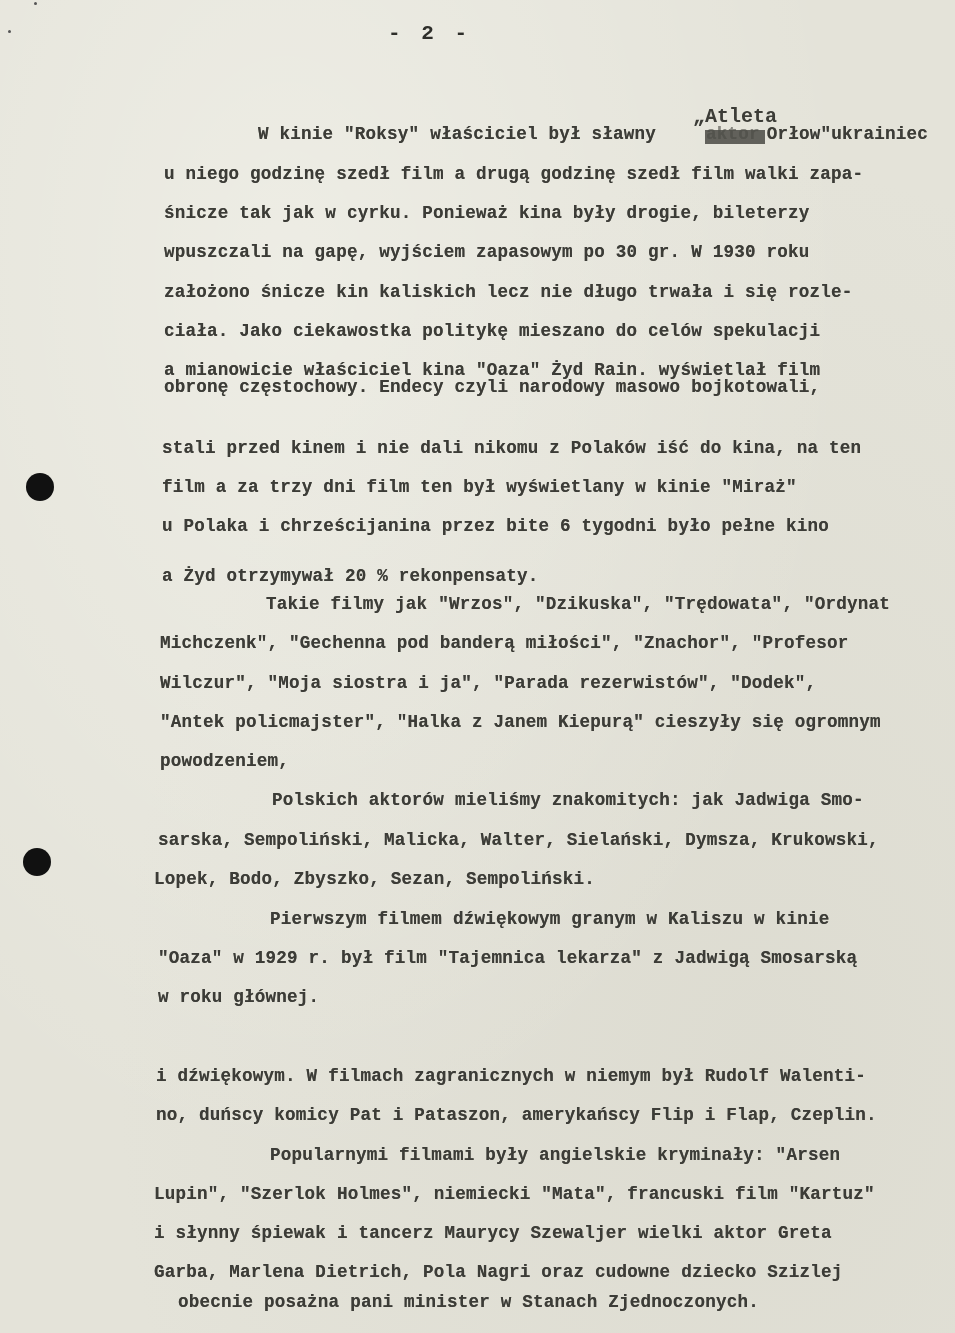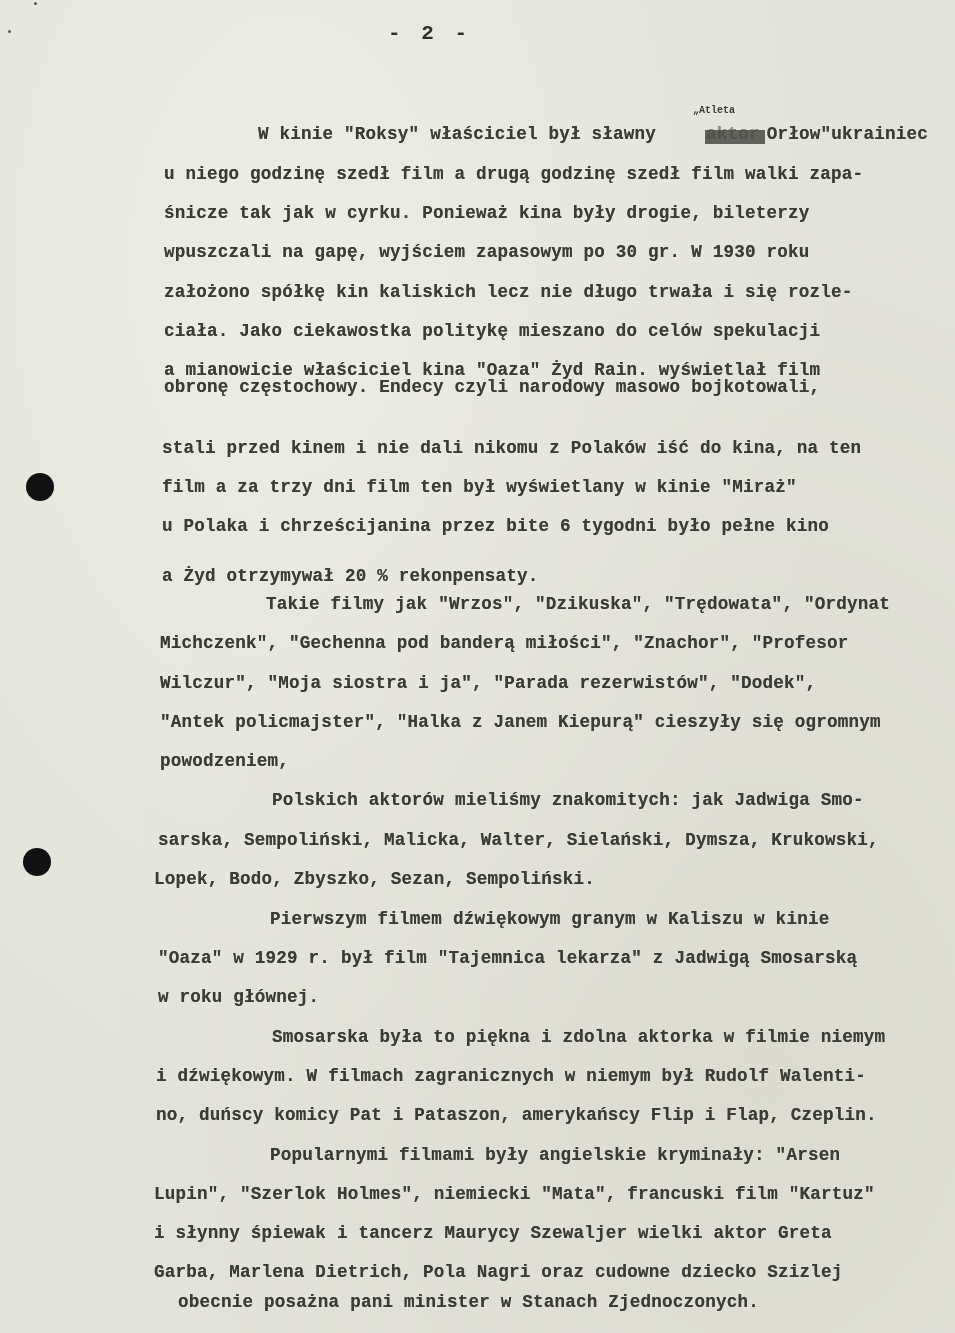--- a/index.html
+++ b/index.html
@@ -50,21 +50,21 @@
       white-space: pre;
       font-size: 17.6px;
       font-weight: bold;
       color: #3c3c37;
       letter-spacing: 0.2px;
       text-shadow: 0 0 0.6px rgba(40,40,35,0.6);
     }
     .insert {
       position: absolute;
       white-space: pre;
-      font-size: 10px;
+      font-size: 20px;
       font-weight: bold;
       color: #3c3c37;
     }
     .struck {
       position: absolute;
       height: 14px;
       background: #4a4a44;
       opacity: 0.85;
     }
   </style>
@@ -83,21 +83,21 @@
   <div class="insert" style="left:693px; top:105px;">„Atleta</div>
 
   <div class="line" style="left:258px; top:124px;">W kinie "Roksy" właściciel był sławny </div>
   <div class="line" style="left:706px; top:124px; opacity:0.55;">aktor</div>
   <div class="struck" style="left:705px; top:130px; width:60px;"></div>
   <div class="line" style="left:756px; top:124px;"> Orłow"ukrainiec</div>
 
   <div class="line" style="left:164px; top:164px;">u niego godzinę szedł film a drugą godzinę szedł film walki zapa-</div>
   <div class="line" style="left:164px; top:203px;">śnicze tak jak w cyrku. Ponieważ kina były drogie, bileterzy</div>
   <div class="line" style="left:164px; top:242px;">wpuszczali na gapę, wyjściem zapasowym po 30 gr. W 1930 roku</div>
-  <div class="line" style="left:164px; top:282px;">założono spółkę kin kaliskich lecz nie długo trwała i się rozle-</div>
+  <div class="line" style="left:164px; top:282px;">założono śnicze kin kaliskich lecz nie długo trwała i się rozle-</div>
   <div class="line" style="left:164px; top:321px;">ciała. Jako ciekawostka politykę mieszano do celów spekulacji</div>
   <div class="line" style="left:164px; top:360px;">a mianowicie właściciel kina "Oaza" Żyd Rain. wyświetlał film</div>
   <div class="line" style="left:164px; top:377px;">obronę częstochowy. Endecy czyli narodowy masowo bojkotowali,</div>
   <div class="line" style="left:162px; top:438px;">stali przed kinem i nie dali nikomu z Polaków iść do kina, na ten</div>
   <div class="line" style="left:162px; top:477px;">film a za trzy dni film ten był wyświetlany w kinie "Miraż"</div>
   <div class="line" style="left:162px; top:516px;">u Polaka i chrześcijanina przez bite 6 tygodni było pełne kino</div>
   <div class="line" style="left:162px; top:566px;">a Żyd otrzymywał 20 % rekonpensaty.</div>
 
   <div class="line" style="left:266px; top:594px;">Takie filmy jak "Wrzos", "Dzikuska", "Trędowata", "Ordynat</div>
   <div class="line" style="left:160px; top:633px;">Michczenk", "Gechenna pod banderą miłości", "Znachor", "Profesor</div>
@@ -106,21 +106,20 @@
   <div class="line" style="left:160px; top:751px;">powodzeniem,</div>
 
   <div class="line" style="left:272px; top:790px;">Polskich aktorów mieliśmy znakomitych: jak Jadwiga Smo-</div>
   <div class="line" style="left:158px; top:830px;">sarska, Sempoliński, Malicka, Walter, Sielański, Dymsza, Krukowski,</div>
   <div class="line" style="left:154px; top:869px;">Lopek, Bodo, Zbyszko, Sezan, Sempoliński.</div>
 
   <div class="line" style="left:270px; top:909px;">Pierwszym filmem dźwiękowym granym w Kaliszu w kinie</div>
   <div class="line" style="left:158px; top:948px;">"Oaza" w 1929 r. był film "Tajemnica lekarza" z Jadwigą Smosarską</div>
   <div class="line" style="left:158px; top:987px;">w roku głównej.</div>
 
-  <div class="line" style="left:272px; top:1027px;">Smosarska była to piękna i zdolna aktorka w filmie niemym</div>
   <div class="line" style="left:156px; top:1066px;">i dźwiękowym. W filmach zagranicznych w niemym był Rudolf Walenti-</div>
   <div class="line" style="left:156px; top:1105px;">no, duńscy komicy Pat i Pataszon, amerykańscy Flip i Flap, Czeplin.</div>
 
   <div class="line" style="left:270px; top:1145px;">Popularnymi filmami były angielskie kryminały: "Arsen</div>
   <div class="line" style="left:154px; top:1184px;">Lupin", "Szerlok Holmes", niemiecki "Mata", francuski film "Kartuz"</div>
   <div class="line" style="left:154px; top:1223px;">i słynny śpiewak i tancerz Maurycy Szewaljer wielki aktor Greta</div>
   <div class="line" style="left:154px; top:1262px;">Garba, Marlena Dietrich, Pola Nagri oraz cudowne dziecko Szizlej</div>
   <div class="line" style="left:154px; top:1292px;margin-left:24px;">obecnie posażna pani minister w Stanach Zjednoczonych.</div>
 
 </div>

